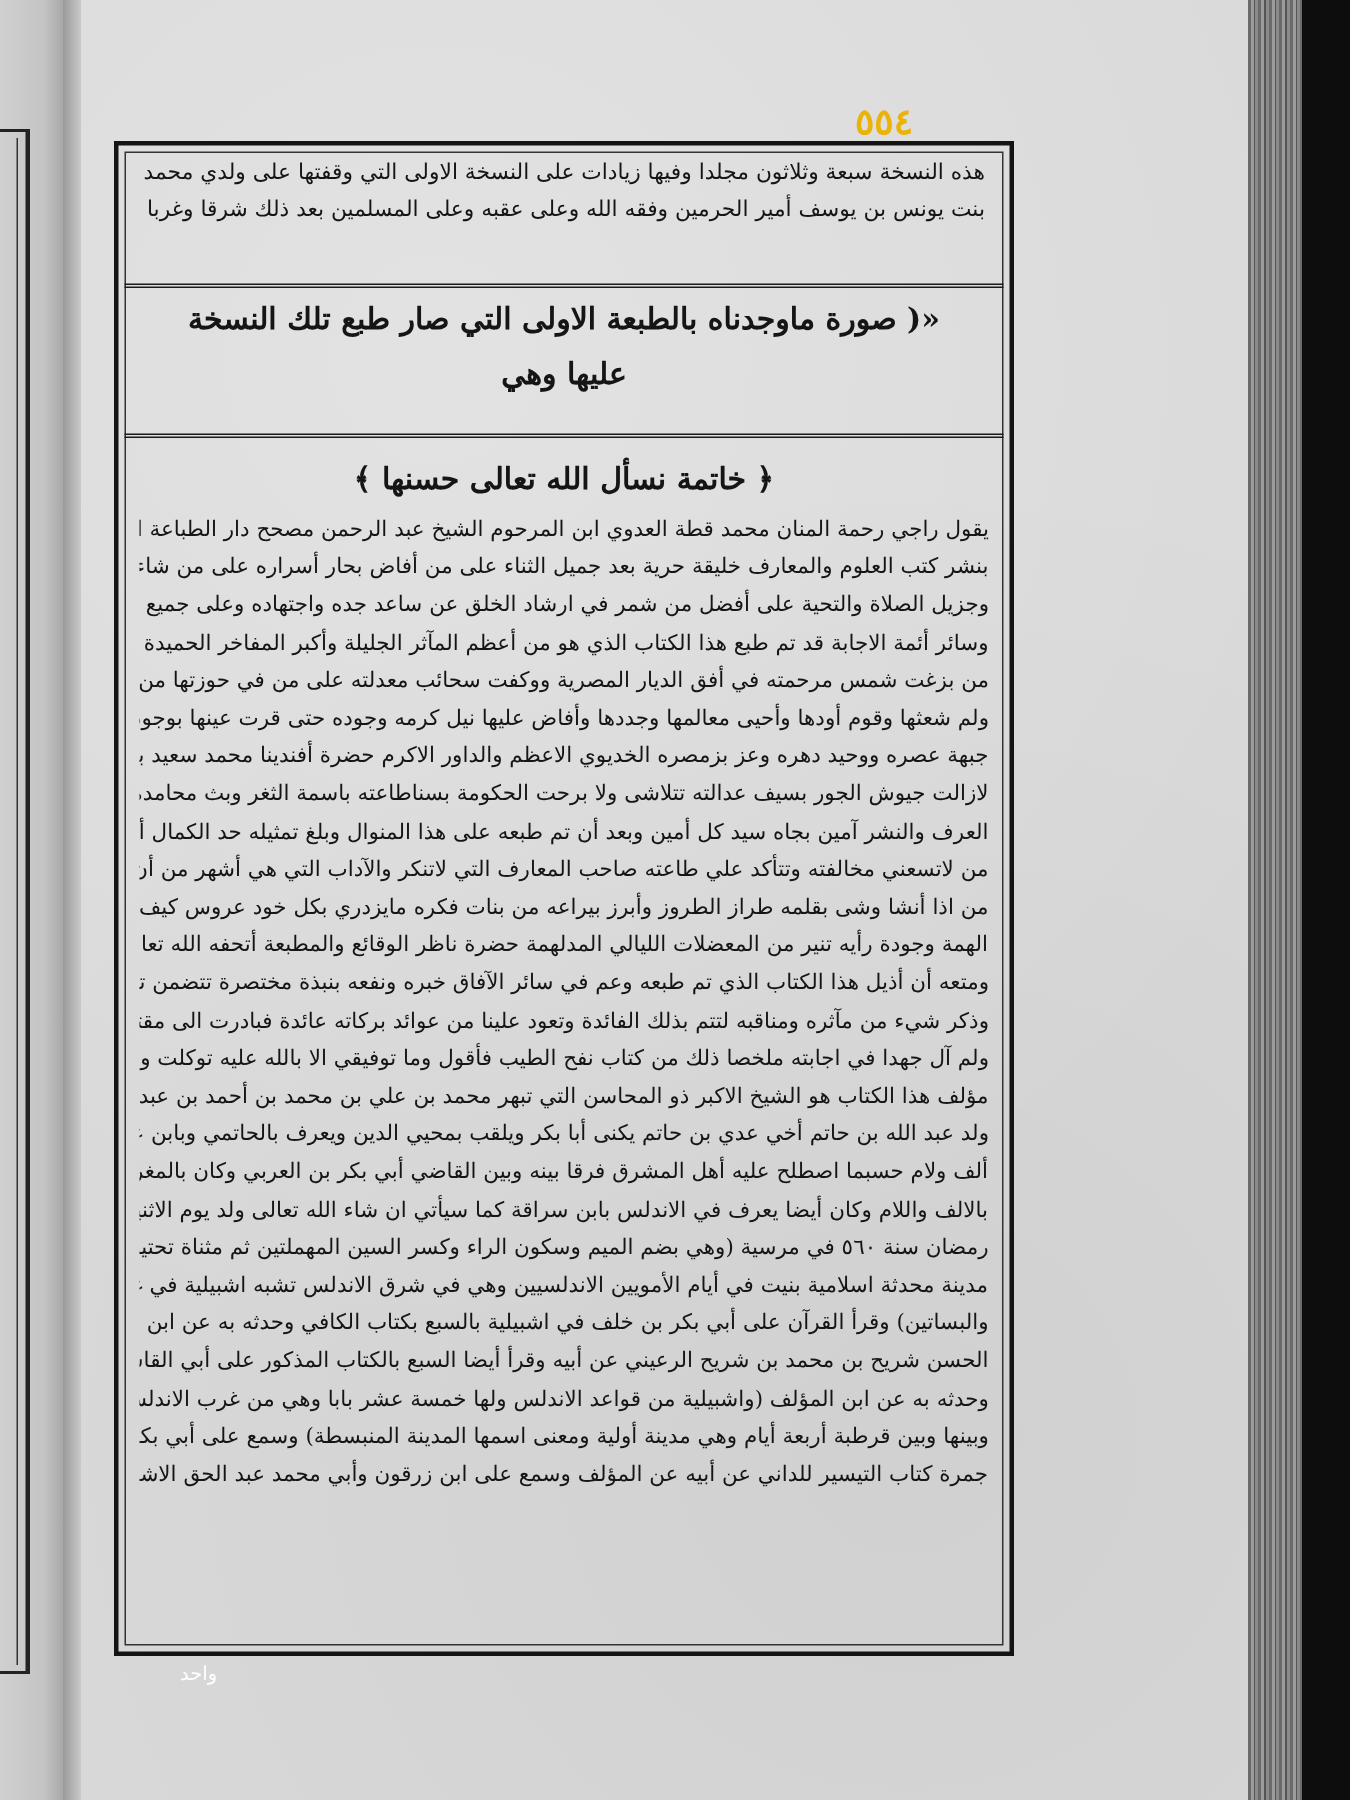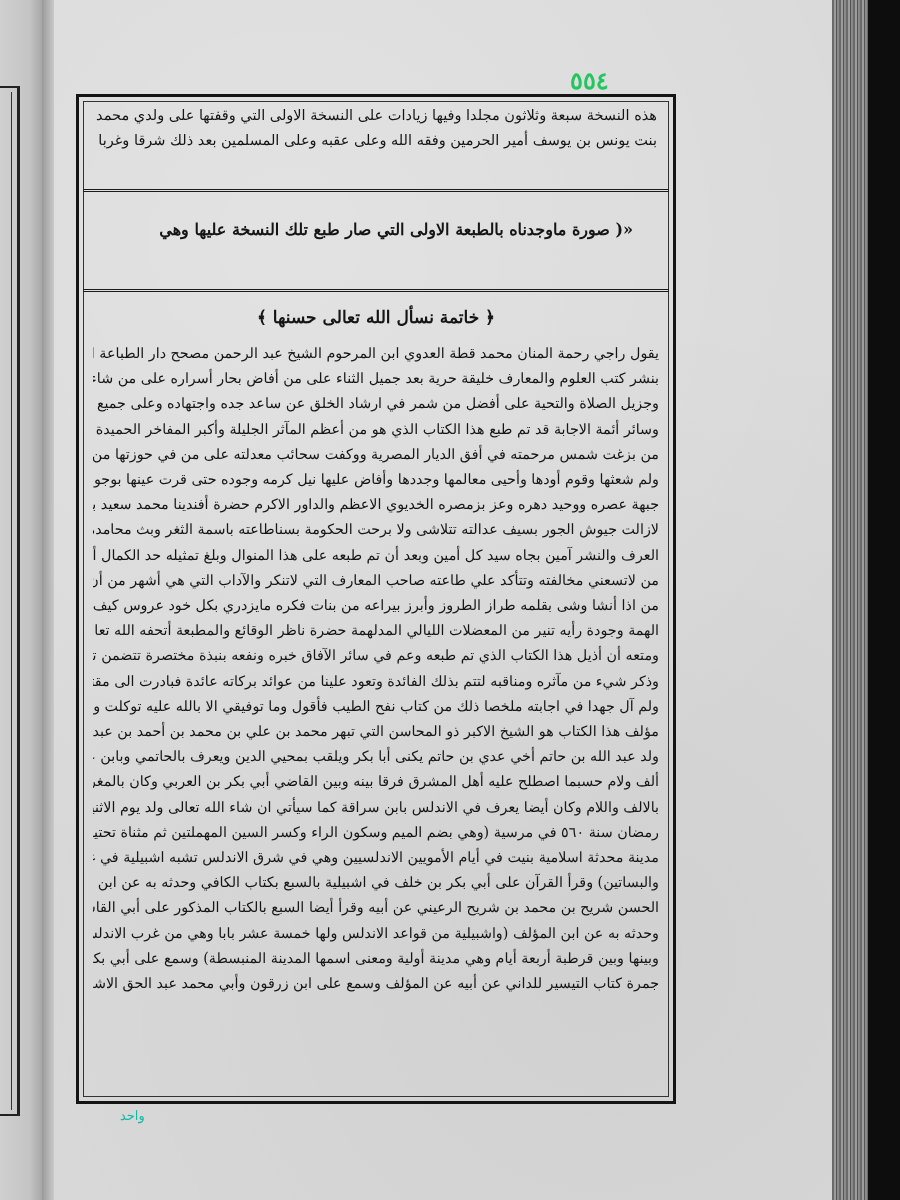--- a/index.html
+++ b/index.html
@@ -31,48 +31,48 @@
       radial-gradient(circle at 70% 80%, rgba(0,0,0,.04), transparent 60%);
   }
   .page-edge {
     position:absolute; left:832px; top:0; width:36px; height:1200px;
     background:repeating-linear-gradient(to right,#6a6a6a 0 2px,#9c9c9c 2px 4px,#555 4px 5px,#8a8a8a 5px 7px);
   }
   .dark-right {
     position:absolute; left:868px; top:0; width:32px; height:1200px; background:#0d0d0d;
   }
   .page-number {
-    position:absolute; left:570px; top:66px; font-size:24px; font-weight:bold; color:#22c55e;
+    position:absolute; left:570px; top:66px; font-size:24px; font-weight:bold; color:#eab308;
     direction:rtl;
   }
   .frame {
     position:absolute; left:76px; top:94px; width:600px; height:1010px;
     border:3px solid #141414; box-sizing:border-box;
   }
   .frame .inner {
     position:absolute; left:4px; top:4px; right:4px; bottom:4px;
     border:1px solid #333;
   }
   .section { position:absolute; left:0; right:0; direction:rtl; text-align:justify; color:#151515; }
   .note { top:6px; padding:0 16px; font-size:14.5px; line-height:25px; }
   .rule { position:absolute; left:4px; right:4px; border-top:3px double #1a1a1a; height:0; }
   .rule.r1 { top:92px; }
   .rule.r2 { top:192px; }
   .subtitle {
-    top:114px; padding:0 40px; font-size:16px; line-height:37px; font-weight:bold; text-align:right;
+    top:97px; padding:0 40px; font-size:20px; line-height:37px; font-weight:bold; text-align:center;
   }
   .heading {
-    top:210px; font-size:17px; font-weight:bold; text-align:center;
+    top:210px; font-size:20px; font-weight:bold; text-align:center;
   }
   .body-text {
     top:244px; padding:0 14px; font-size:14.3px; line-height:25.2px;
   }
   .body-text .line { display:block; text-align-last:justify; white-space:nowrap; overflow:hidden; }
   .footer-word {
-    position:absolute; left:120px; top:1108px; font-size:13px; color:#14b8a6; direction:rtl;
+    position:absolute; left:120px; top:1108px; font-size:13px; color:#ffffff; direction:rtl;
   }
 </style>
 </head>
 <body>
 
 <div class="left-page">
   <div class="frame"></div>
 </div>
 <div class="gutter"></div>
 

